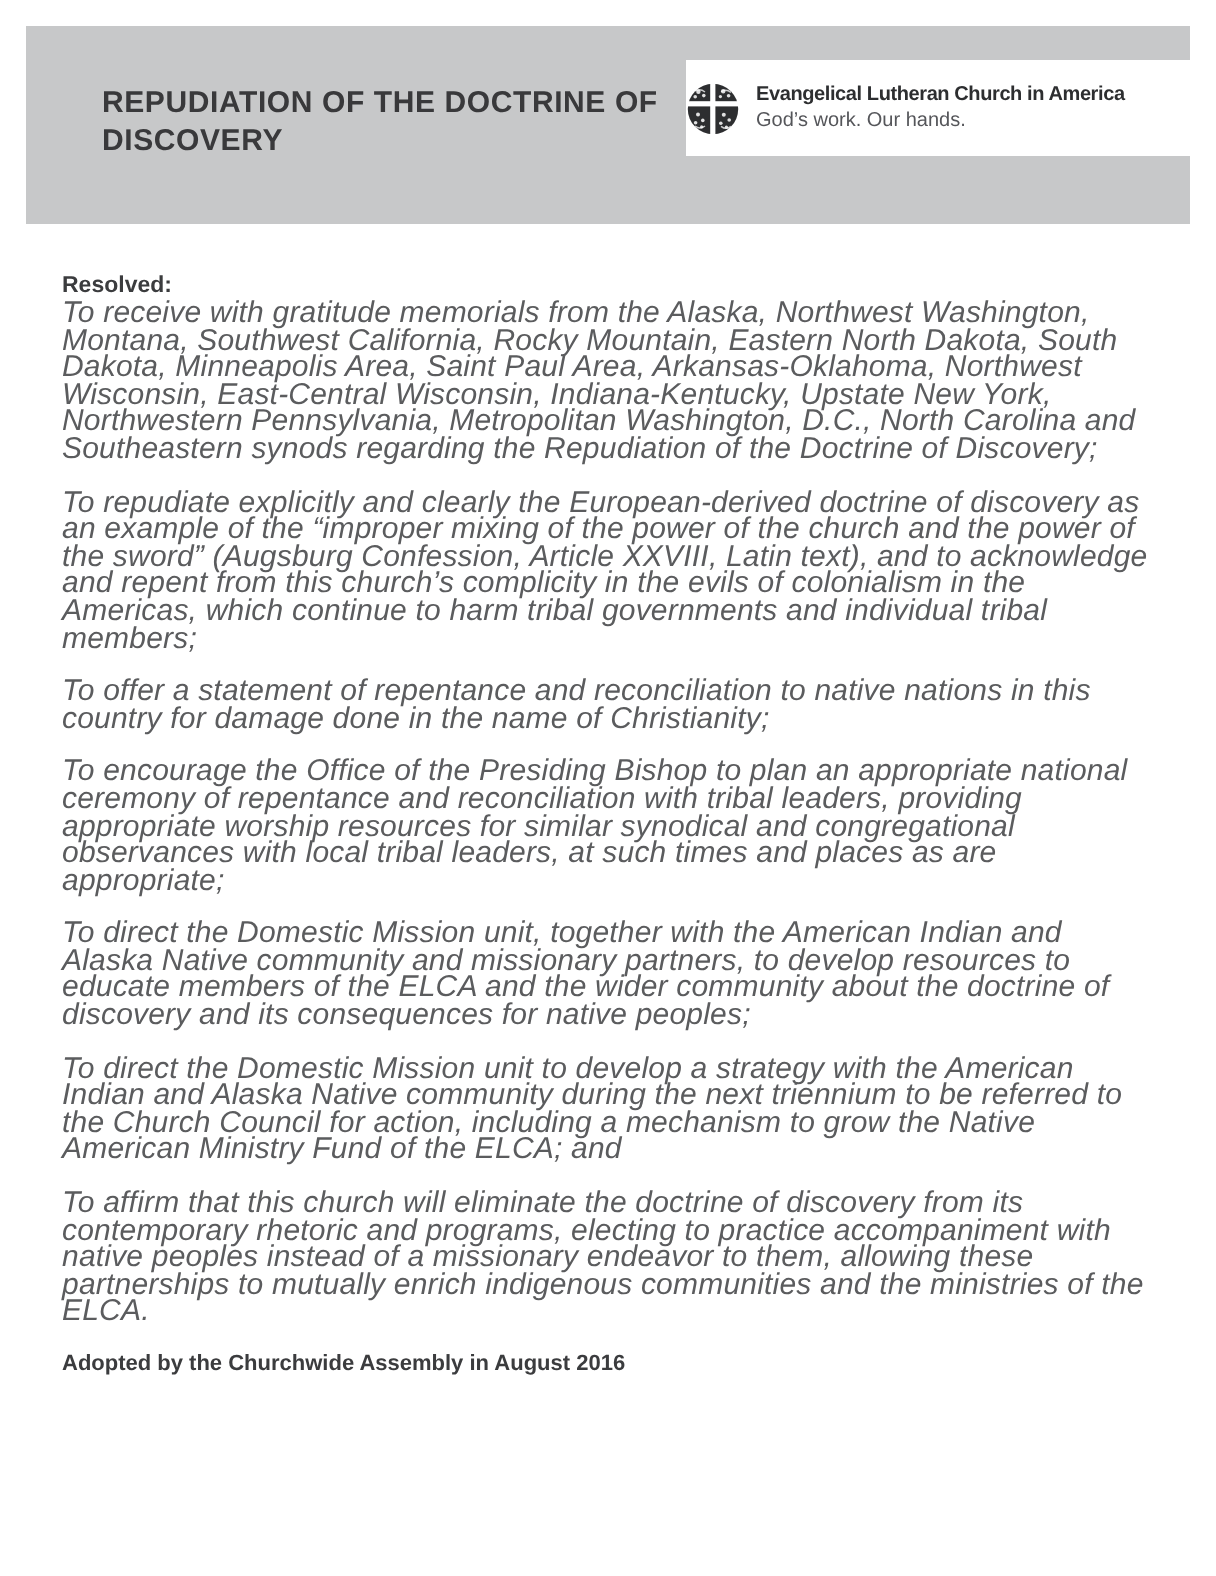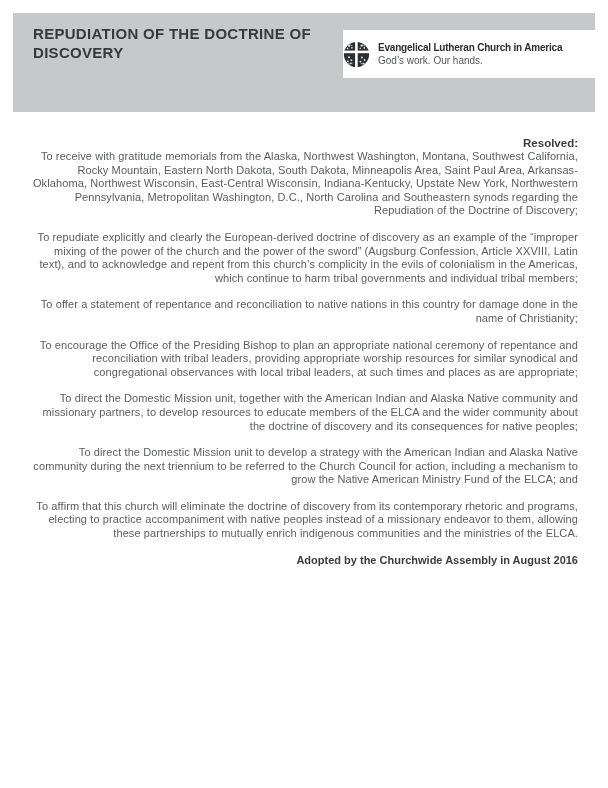--- a/index.html
+++ b/index.html
@@ -20,21 +20,21 @@
     top: 13px;
     width: 582px;
     height: 99px;
     background: #c7c8c9;
   }
   .header-title {
     position: absolute;
     left: 20px;
     top: 11px;
     max-width: 310px;
-    margin: 0;
+    margin: 18px;
     font-size: 15px;
     font-weight: bold;
     letter-spacing: 0.3px;
     line-height: 19px;
     color: #39393b;
   }
   .header-sub {
     position: absolute;
     left: 20px;
     top: 57px;
@@ -74,34 +74,34 @@
     color: #55565a;
     margin-top: 2px;
   }
 
   
   .doc-body {
     position: absolute;
     left: 31px;
     top: 137px;
     width: 547px;
-    text-align: right;
   }
   .resolved-heading {
     font-size: 11.5px;
     font-weight: bold;
     color: #3b3c3e;
     margin-bottom: 1px;
   }
   .doc-body p {
     margin: 0 0 13px 0;
-    font-size: 11px;
+    font-size: 15px;
     line-height: 13.6px;
     color: #5b5c5e;
     letter-spacing: 0.1px;
+    font-style: italic;
   }
   .adoption-note {
     font-size: 11px;
     font-weight: bold;
     color: #3b3c3e;
   }
 </style>
 </head>
 <body>
 

